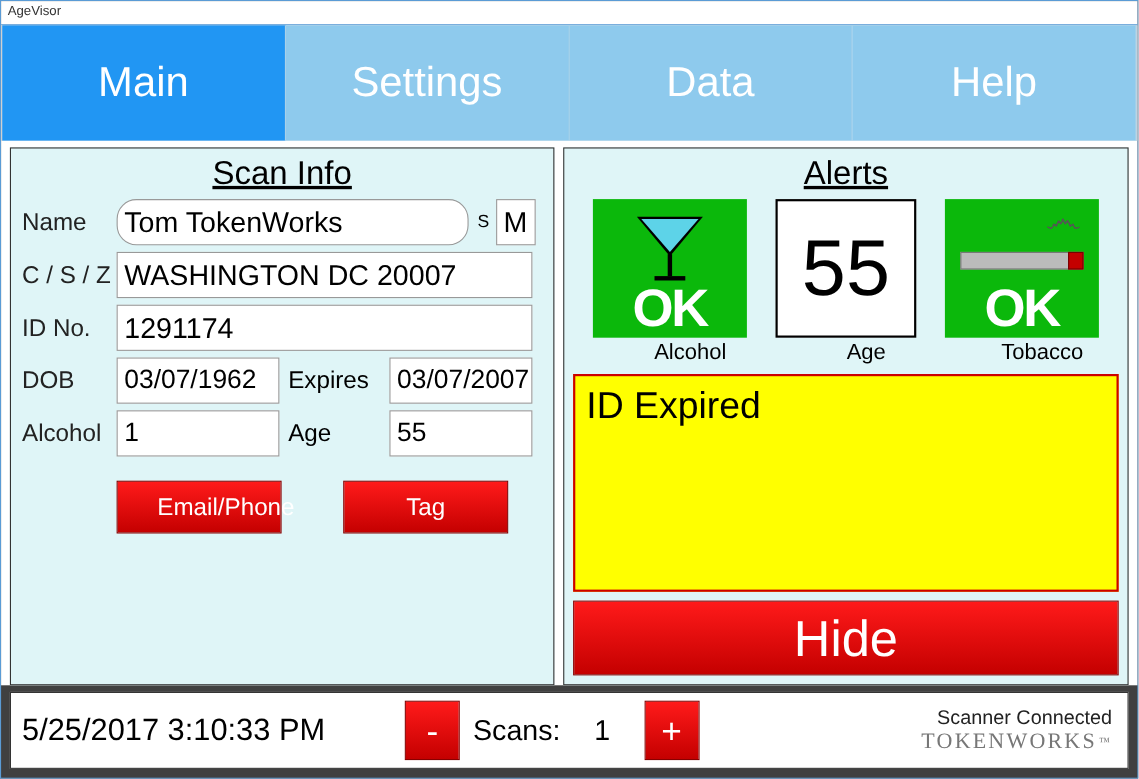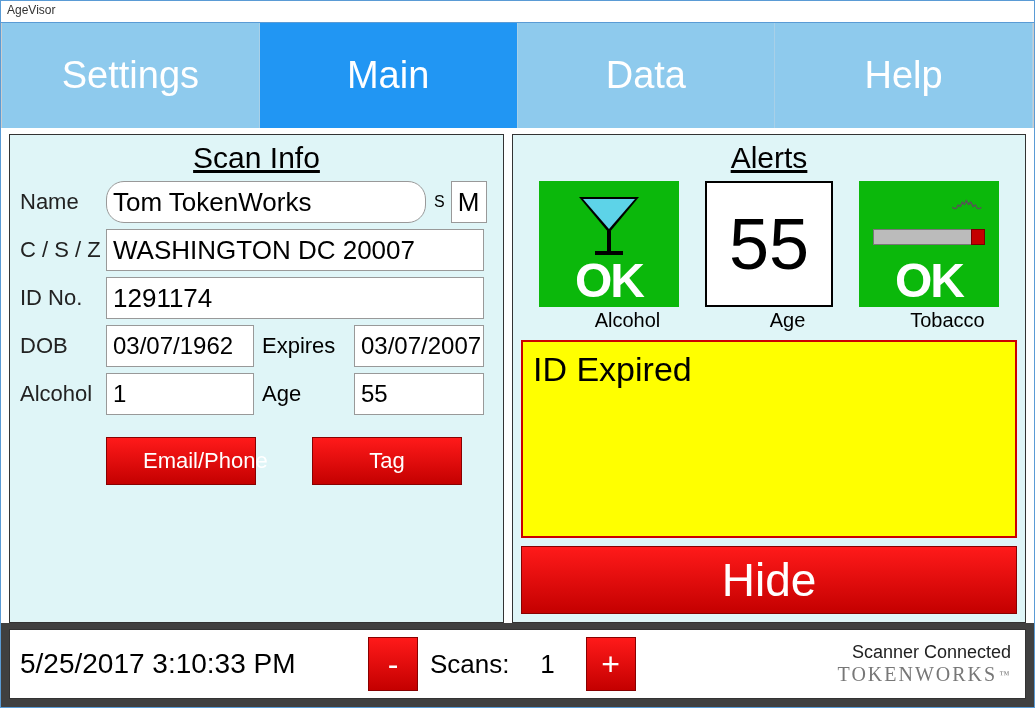--- a/index.html
+++ b/index.html
@@ -182,25 +182,25 @@
   </style>
 </head>
 <body>
 
 <div class="window">
   <div class="titlebar">
     <span>AgeVisor</span>
   </div>
 
   <div class="tabs">
+    <div class="tab active">
+        <span>Main</span>
+      </div>
     <div class="tab inactive">
         <span>Settings</span>
-      </div>
-    <div class="tab active">
-        <span>Main</span>
       </div>
     <div class="tab inactive">
         <span>Data</span>
       </div>
     <div class="tab inactive">
         <span>Help</span>
       </div>
   </div>
 
   <div class="content">

